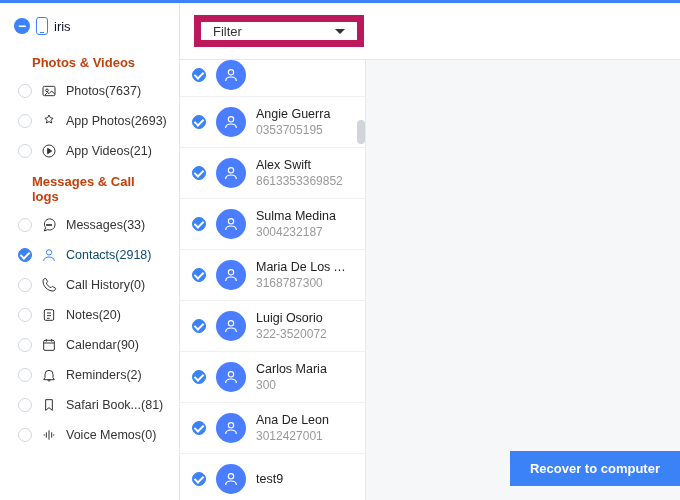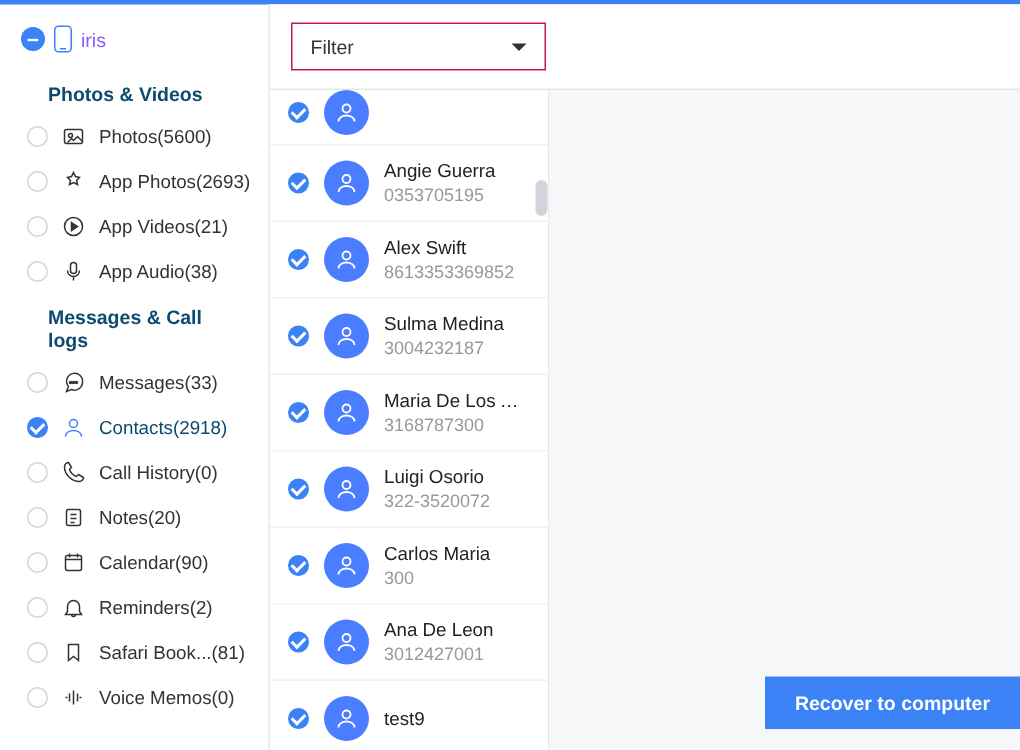--- a/index.html
+++ b/index.html
@@ -4,33 +4,33 @@
 <style>
 * { box-sizing: border-box; margin: 0; padding: 0; font-family: -apple-system, BlinkMacSystemFont, "Segoe UI", Arial, sans-serif; }
 body { width: 680px; height: 500px; overflow: hidden; background: #fff; position: relative; }
 .topbar { height: 3px; background: #3b82f6; }
 .container { display: flex; height: 497px; }
 .sidebar { width: 180px; border-right: 1px solid #e5e7eb; padding: 10px 0; overflow-y: auto; }
 .device-row { display: flex; align-items: center; padding: 4px 14px 12px 14px; gap: 6px; }
 .collapse-btn { width: 16px; height: 16px; background: #3b82f6; color: #fff; border-radius: 50%; display: flex; align-items: center; justify-content: center; font-size: 14px; font-weight: bold; line-height: 1; }
 .phone-icon { width: 12px; height: 18px; border: 1.5px solid #3b82f6; border-radius: 3px; position: relative; }
 .phone-icon::after { content: ""; position: absolute; bottom: 1px; left: 50%; transform: translateX(-50%); width: 4px; height: 1.5px; background: #3b82f6; }
-.device-name { color: #8b5cf6; font-size: 13px; }
-.section-title { font-weight: 700; font-size: 13px; padding: 8px 18px 6px 32px; color: #0c4a6e; }
+.device-name { color: #0f172a; font-size: 13px; }
+.section-title { font-weight: 700; font-size: 13px; padding: 8px 18px 6px 32px; color: #c2410c; }
 .nav-item { display: flex; align-items: center; padding: 6px 10px 6px 18px; gap: 8px; font-size: 12.5px; color: #333; cursor: pointer; }
 .nav-item.selected { color: #0c4a6e; }
 .check-circle { width: 14px; height: 14px; border: 1.5px solid #d1d5db; border-radius: 50%; flex-shrink: 0; }
 .check-circle.checked { background: #3b82f6; border-color: #3b82f6; position: relative; }
 .check-circle.checked::after { content: ""; position: absolute; left: 3px; top: 0.5px; width: 4px; height: 7px; border: solid #fff; border-width: 0 2px 2px 0; transform: rotate(45deg); }
 .nav-icon { width: 18px; height: 18px; display: flex; align-items: center; justify-content: center; flex-shrink: 0; }
 .nav-icon svg { width: 16px; height: 16px; stroke: #333; fill: none; stroke-width: 1.5; }
 .nav-item.selected .nav-icon svg { stroke: #3b82f6; }
 .main { flex: 1; display: flex; flex-direction: column; background: #f6f7f9; position: relative; }
 .filter-row { padding: 12px 14px; background: #fff; border-bottom: 1px solid #e5e7eb; }
-.filter-select { width: 170px; height: 32px; border: 1px solid #be185d; background: #fff; padding: 0 12px; font-size: 13px; color: #333; display: flex; align-items: center; justify-content: space-between; cursor: pointer; }
+.filter-select { width: 170px; height: 32px; border: 7px solid #be185d; background: #fff; padding: 0 12px; font-size: 13px; color: #333; display: flex; align-items: center; justify-content: space-between; cursor: pointer; }
 .chevron { width: 0; height: 0; }
 .chevron-down { border-left: 5px solid transparent; border-right: 5px solid transparent; border-top: 5px solid #333; }
 .contact-list { flex: 1; overflow-y: auto; width: 186px; border-right: 1px solid #e5e7eb; background: #fff; position: relative; }
 .scrollbar-track { position: absolute; right: 0; top: 60px; width: 8px; height: 24px; background: #d1d5db; border-radius: 4px; }
 .contact-item { display: flex; align-items: center; padding: 10px 12px; border-bottom: 1px solid #eef0f3; gap: 10px; background: #fff; cursor: pointer; }
 .avatar { width: 30px; height: 30px; background: #4a7dff; border-radius: 50%; display: flex; align-items: center; justify-content: center; flex-shrink: 0; }
 .avatar svg { width: 16px; height: 16px; stroke: #fff; fill: none; stroke-width: 1.8; }
 .contact-info { flex: 1; min-width: 0; }
 .contact-name { font-size: 12.5px; color: #222; white-space: nowrap; overflow: hidden; text-overflow: ellipsis; }
 .contact-number { font-size: 12px; color: #999; margin-top: 2px; }
@@ -53,50 +53,40 @@
 
     <div class="nav-item">
       <div class="check-circle"></div>
       <div class="nav-icon">
           <svg viewBox="0 0 24 24">
             <rect x="3" y="5" width="18" height="14" rx="2"></rect>
             <circle cx="9" cy="11" r="2"></circle>
             <path d="M21 17l-5-5-4 4-2-2-4 4"></path>
           </svg>
         </div>
-      <span>Photos(5600)</span>
+      <span>Photos(7637)</span>
     </div>
     <div class="nav-item">
       <div class="check-circle"></div>
       <div class="nav-icon">
           <svg viewBox="0 0 24 24">
             <path d="M12 3l2 4 4 1-3 3 1 4-4-2-4 2 1-4-3-3 4-1z"></path>
           </svg>
         </div>
       <span>App Photos(2693)</span>
     </div>
     <div class="nav-item">
       <div class="check-circle"></div>
       <div class="nav-icon">
           <svg viewBox="0 0 24 24">
             <circle cx="12" cy="12" r="9"></circle>
             <path d="M10 8l6 4-6 4z" fill="#333"></path>
           </svg>
         </div>
       <span>App Videos(21)</span>
-    </div>
-    <div class="nav-item">
-      <div class="check-circle"></div>
-      <div class="nav-icon">
-          <svg viewBox="0 0 24 24">
-            <rect x="9" y="3" width="6" height="11" rx="3"></rect>
-            <path d="M6 11a6 6 0 0012 0M12 17v4"></path>
-          </svg>
-        </div>
-      <span>App Audio(38)</span>
     </div>
 
     <div class="section-title">Messages &amp; Call logs</div>
 
     <div class="nav-item">
       <div class="check-circle"></div>
       <div class="nav-icon">
           <svg viewBox="0 0 24 24">
             <path d="M21 12a8 8 0 01-11 7l-5 2 2-5a8 8 0 1114-4z"></path>
             <circle cx="9" cy="12" r="1" fill="#333"></circle>

